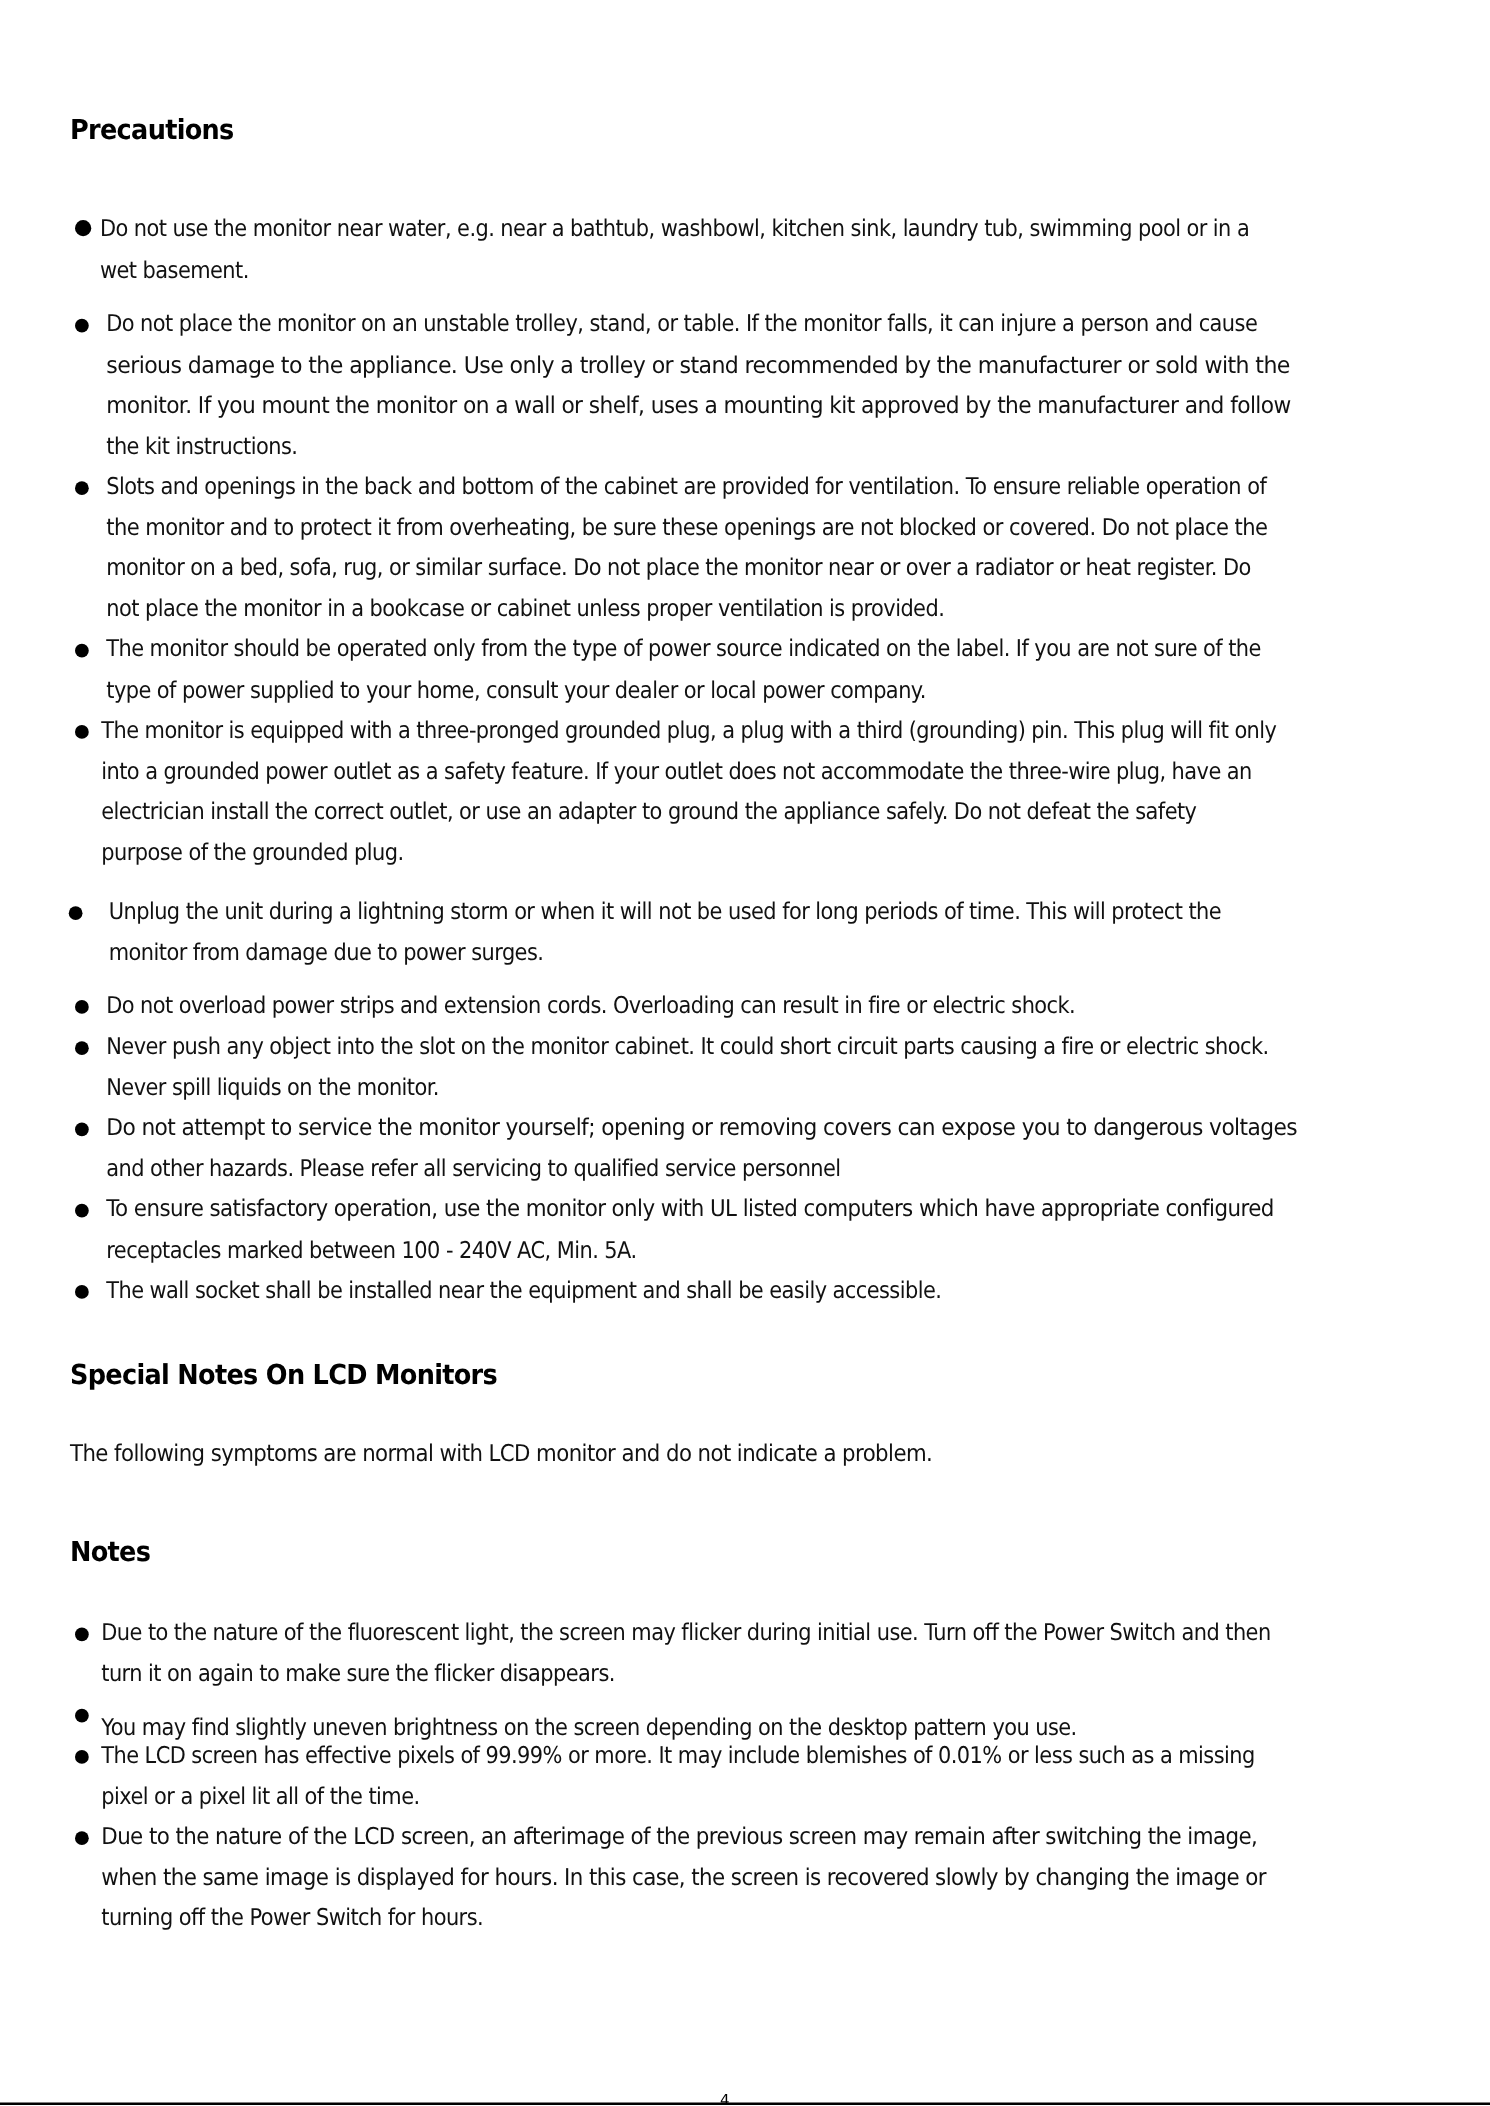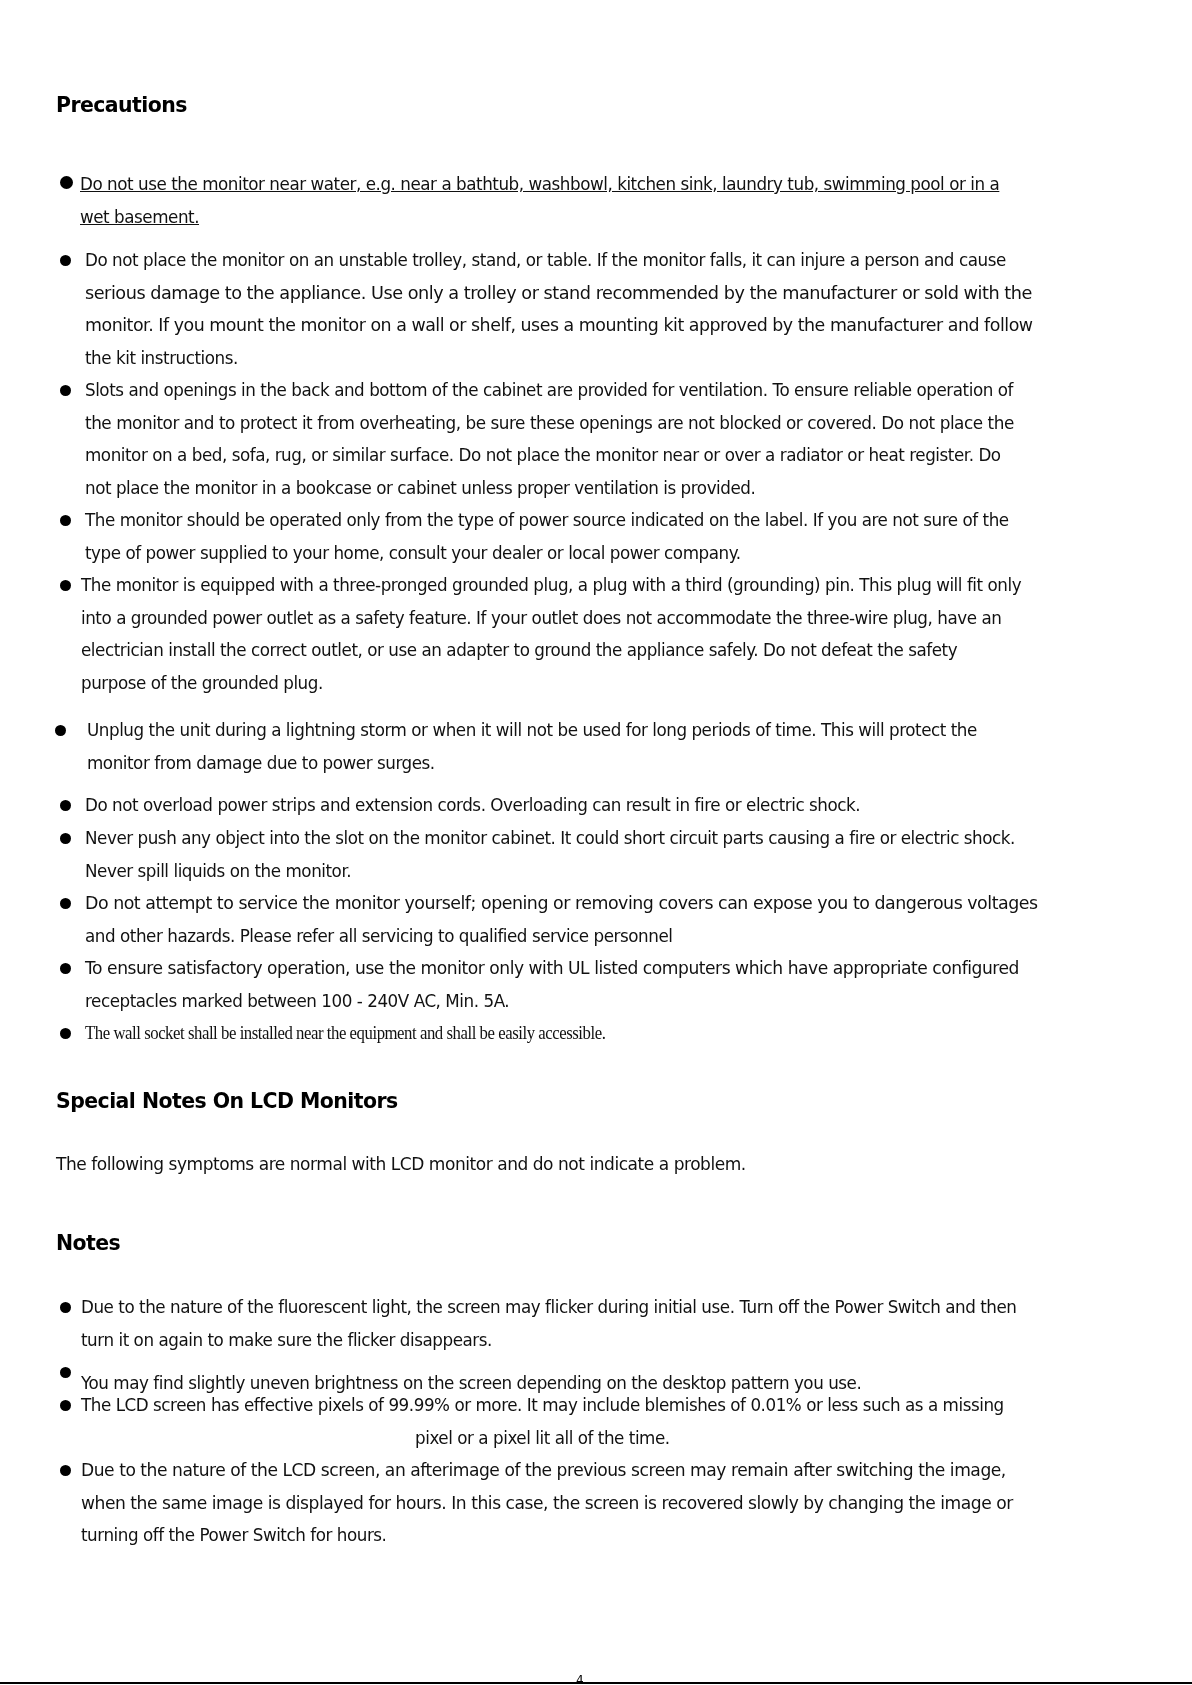--- a/index.html
+++ b/index.html
@@ -42,21 +42,21 @@
 </head>
 <body>
 
 <div class="page">
 
   <h2 class="heading" style="top:92px;">Precautions</h2>
 
   <div id="precautions-list">
       <div class="item" style="top: 168px;">
         <span class="bullet big" style="left: 4px; top: 8px;"></span>
-        <div class="lines" style="left: 24px; top: 0px; text-decoration: underline;">
+        <div class="lines" style="left: 24px; top: 0px;">
           <span class="line" style="transform: scaleX(0.905);">Do not use the monitor near water, e.g. near a bathtub, washbowl, kitchen sink, laundry tub, swimming pool or in a</span>
           <span class="line" style="transform: scaleX(0.905);">wet basement.</span>
         </div>
       </div>
       <div class="item" style="top: 244px;">
         <span class="bullet" style="left: 4px; top: 11px;"></span>
         <div class="lines" style="left: 29px; top: 0px;">
           <span class="line" style="transform: scaleX(0.905);">Do not place the monitor on an unstable trolley, stand, or table. If the monitor falls, it can injure a person and cause</span>
           <span class="line" style="transform: scaleX(0.955);">serious damage to the appliance. Use only a trolley or stand recommended by the manufacturer or sold with the</span>
           <span class="line" style="transform: scaleX(0.94);">monitor. If you mount the monitor on a wall or shelf, uses a mounting kit approved by the manufacturer and follow</span>
@@ -117,21 +117,21 @@
       </div>
       <div class="item" style="top: 952px;">
         <span class="bullet" style="left: 4px; top: 11px;"></span>
         <div class="lines" style="left: 29px; top: 0px;">
           <span class="line" style="transform: scaleX(0.925);">To ensure satisfactory operation, use the monitor only with UL listed computers which have appropriate configured</span>
           <span class="line" style="transform: scaleX(0.905);">receptacles marked between 100 - 240V AC, Min. 5A.</span>
         </div>
       </div>
       <div class="item" style="top: 1017px;">
         <span class="bullet" style="left: 4px; top: 11px;"></span>
-        <div class="lines" style="left: 29px; top: 0px; font-family: Liberation Serif, serif;">
+        <div class="lines" style="left: 29px; top: 0px;">
           <span class="line" style="transform: scaleX(0.905);">The wall socket shall be installed near the equipment and shall be easily accessible.</span>
         </div>
       </div>
     </div>
 
   <h2 class="heading" style="top:1088px;">Special Notes On LCD Monitors</h2>
   <p class="para" style="top:1153px;">The following symptoms are normal with LCD monitor and do not indicate a problem.</p>
 
   <h2 class="heading" style="top:1230px;">Notes</h2>
 
@@ -144,21 +144,21 @@
         </div>
       </div>
       <div class="item" style="top: 1356px;">
         <span class="bullet" style="left: 4px; top: 11px;"></span>
         <div class="lines" style="left: 25px; top: 11px;">
           <span class="line" style="transform: scaleX(0.905);">You may find slightly uneven brightness on the screen depending on the desktop pattern you use.</span>
         </div>
       </div>
       <div class="item" style="top: 1389px;">
         <span class="bullet" style="left: 4px; top: 11px;"></span>
-        <div class="lines" style="left: 25px; top: 0px; text-align: center;">
+        <div class="lines" style="left: 25px; top: 0px;">
           <span class="line" style="transform: scaleX(0.905);">The LCD screen has effective pixels of 99.99% or more. It may include blemishes of 0.01% or less such as a missing</span>
           <span class="line" style="transform: scaleX(0.905);">pixel or a pixel lit all of the time.</span>
         </div>
       </div>
       <div class="item" style="top: 1454px;">
         <span class="bullet" style="left: 4px; top: 11px;"></span>
         <div class="lines" style="left: 25px; top: 0px;">
           <span class="line" style="transform: scaleX(0.925);">Due to the nature of the LCD screen, an afterimage of the previous screen may remain after switching the image,</span>
           <span class="line" style="transform: scaleX(0.925);">when the same image is displayed for hours. In this case, the screen is recovered slowly by changing the image or</span>
           <span class="line" style="transform: scaleX(0.905);">turning off the Power Switch for hours.</span>

